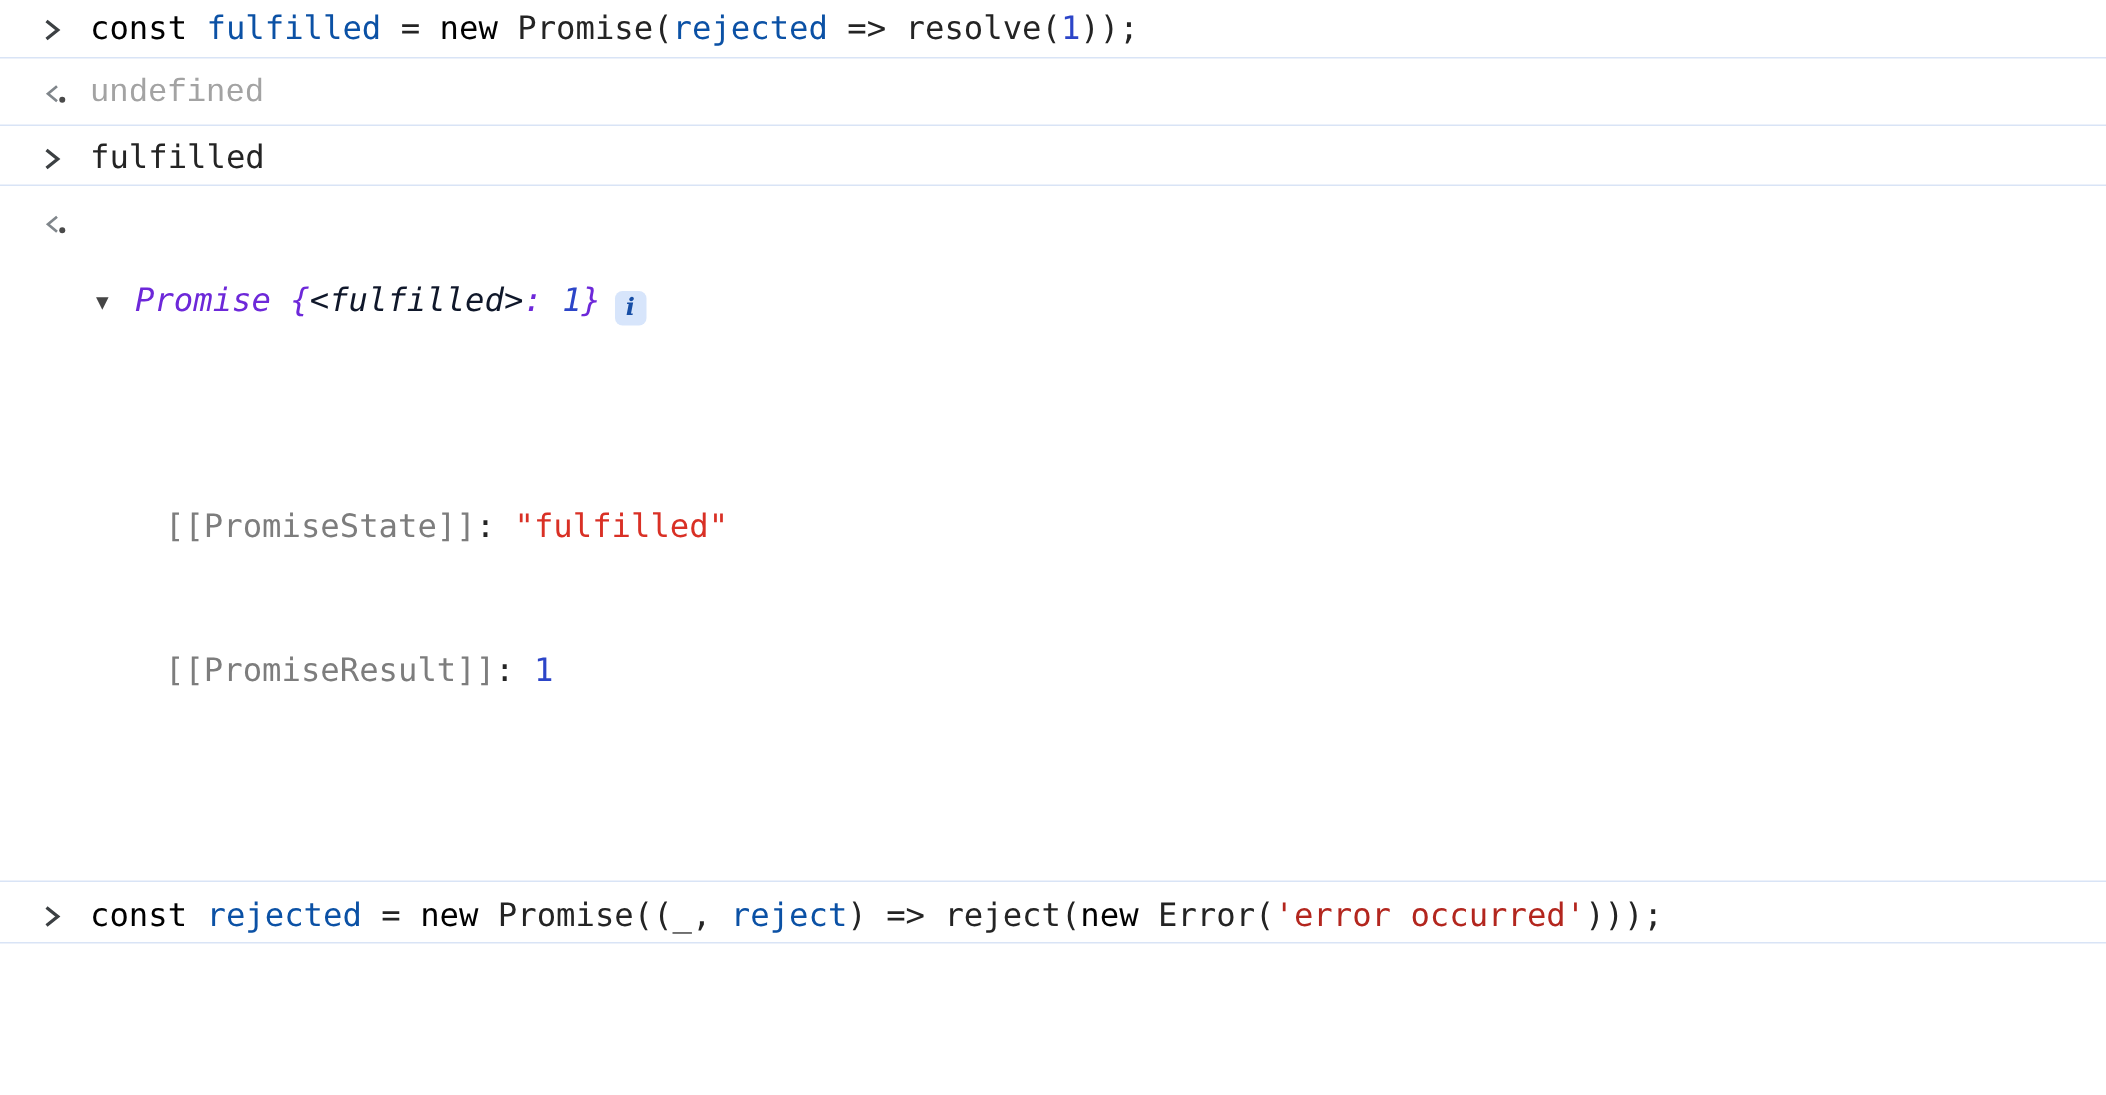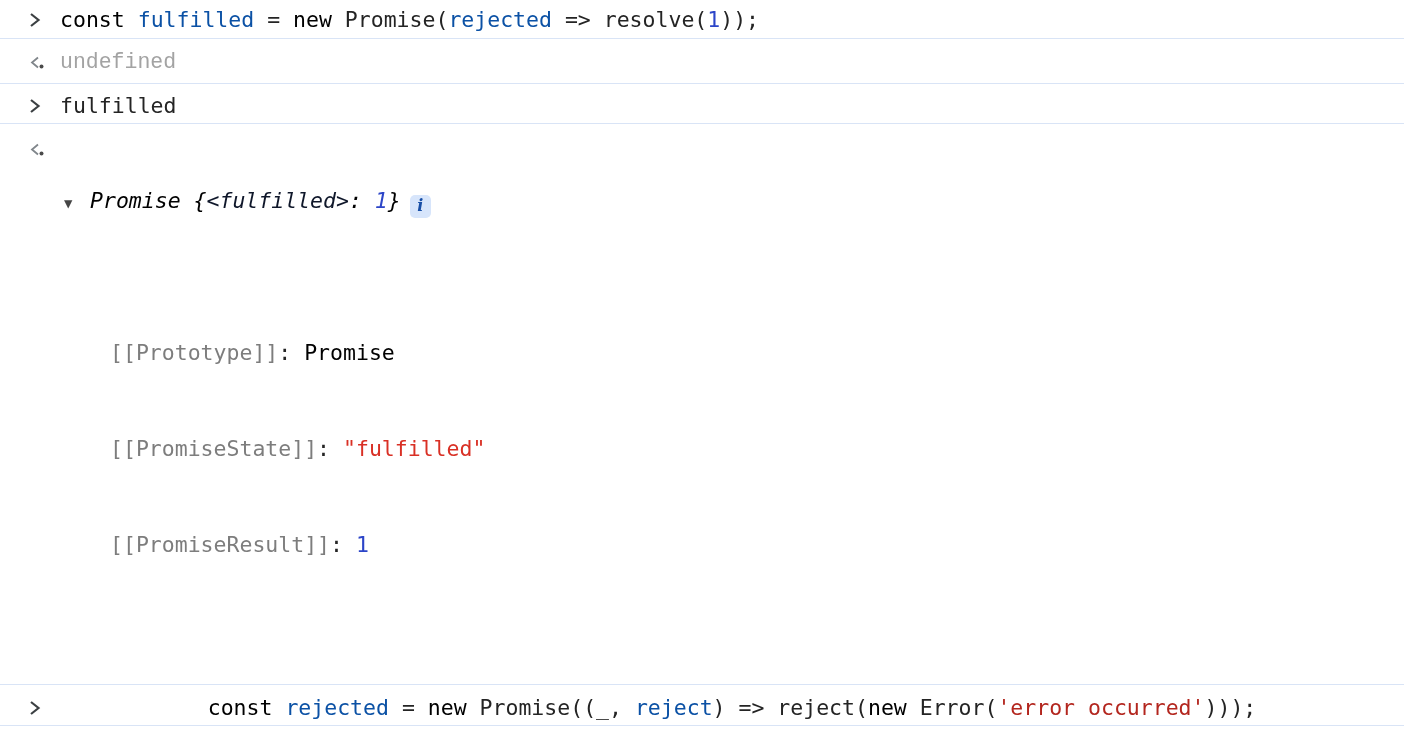--- a/index.html
+++ b/index.html
@@ -9,34 +9,34 @@
   .entry{position:relative;border-bottom:1px solid #d9e4f6;}
   .entry.no-border{border-bottom:none;}
   .content{margin-left:60px;line-height:26px;white-space:pre;}
   .code span{white-space:pre;}
 
   
   .e1{padding:7px 0 5px;}   .e1 .gutter{top:7px;}
   .e2{padding:10px 0 8px;font-family:Liberation Mono, monospace;}  .e2 .gutter{top:10px;}
   .e3{padding:9px 0 4px;}   .e3 .gutter{top:9px;}
   .e4{padding:12px 0 7px;}  .e4 .gutter{top:12px;}
-  .e5{padding:10px 0 4px;text-align:center;}  .e5 .gutter{top:10px;}
+  .e5{padding:10px 0 4px;}  .e5 .gutter{top:10px;}
   .e6{padding:12px 0 2px;}
 
   .gutter{position:absolute;left:28px;width:24px;height:26px;display:flex;align-items:center;}
 
   
   .tk-kw{color:#000000;}
   .tk-var{color:#0b51a5;}
   .tk-num{color:#2c45c8;}
   .tk-str{color:#b3261e;}
   .tk-strv{color:#d93025;}
   .tk-gray{color:#0f172a;}
   .tk-key{color:#7d7d7d;}
-  .tk-dark{color:#000000;}
+  .tk-dark{color:#6d28d9;}
   .muted{color:#a3a3a3;}
 
   
   .obj-preview{position:relative;padding-left:30px;font-style:italic;line-height:26px;}
   .obj-preview .tri{position:absolute;left:4px;top:50%;transform:translateY(-50%);
     font-style:normal;font-size:14px;color:#454545;}
   .obj-children{margin-top:3px;padding-left:50px;line-height:32px;}
   .child{position:relative;white-space:pre;overflow:hidden;}
 
   .info-badge{display:inline-flex;align-items:center;justify-content:center;
@@ -80,21 +80,20 @@
   <div class="entry e4">
     <div class="gutter">
       <svg width="17" height="15" viewBox="0 0 17 15">
           <path d="M10 2.5 L4 7.5 L10 12.5" stroke="#80868b" stroke-width="1.8" fill="none"></path>
           <circle cx="13.5" cy="11.5" r="2" fill="#4a4a4a"></circle>
         </svg>
     </div>
     <div class="content">
       <div class="obj-preview"><span class="tri">▼</span><span class="tk-dark">Promise {</span><span class="tk-gray">&lt;fulfilled&gt;</span><span class="tk-dark">: </span><span class="tk-num">1</span><span class="tk-dark">}</span><span class="info-badge">i</span></div>
       <div class="obj-children">
-        <div class="child"><span class="tk-key">[[Prototype]]</span><span>: </span><span class="tk-dark">Promise</span></div>
         <div class="child"><span class="tk-key">[[PromiseState]]</span><span>: </span><span class="tk-strv">"fulfilled"</span></div>
         <div class="child"><span class="tk-key">[[PromiseResult]]</span><span>: </span><span class="tk-num">1</span></div>
       </div>
     </div>
   </div>
 
   <div class="entry e5">
     <div class="gutter">
       <svg width="14" height="16" viewBox="0 0 14 16">
           <path d="M3 2 L10.5 8 L3 14" stroke="#3c4043" stroke-width="2.2" fill="none" stroke-linejoin="miter"></path>

